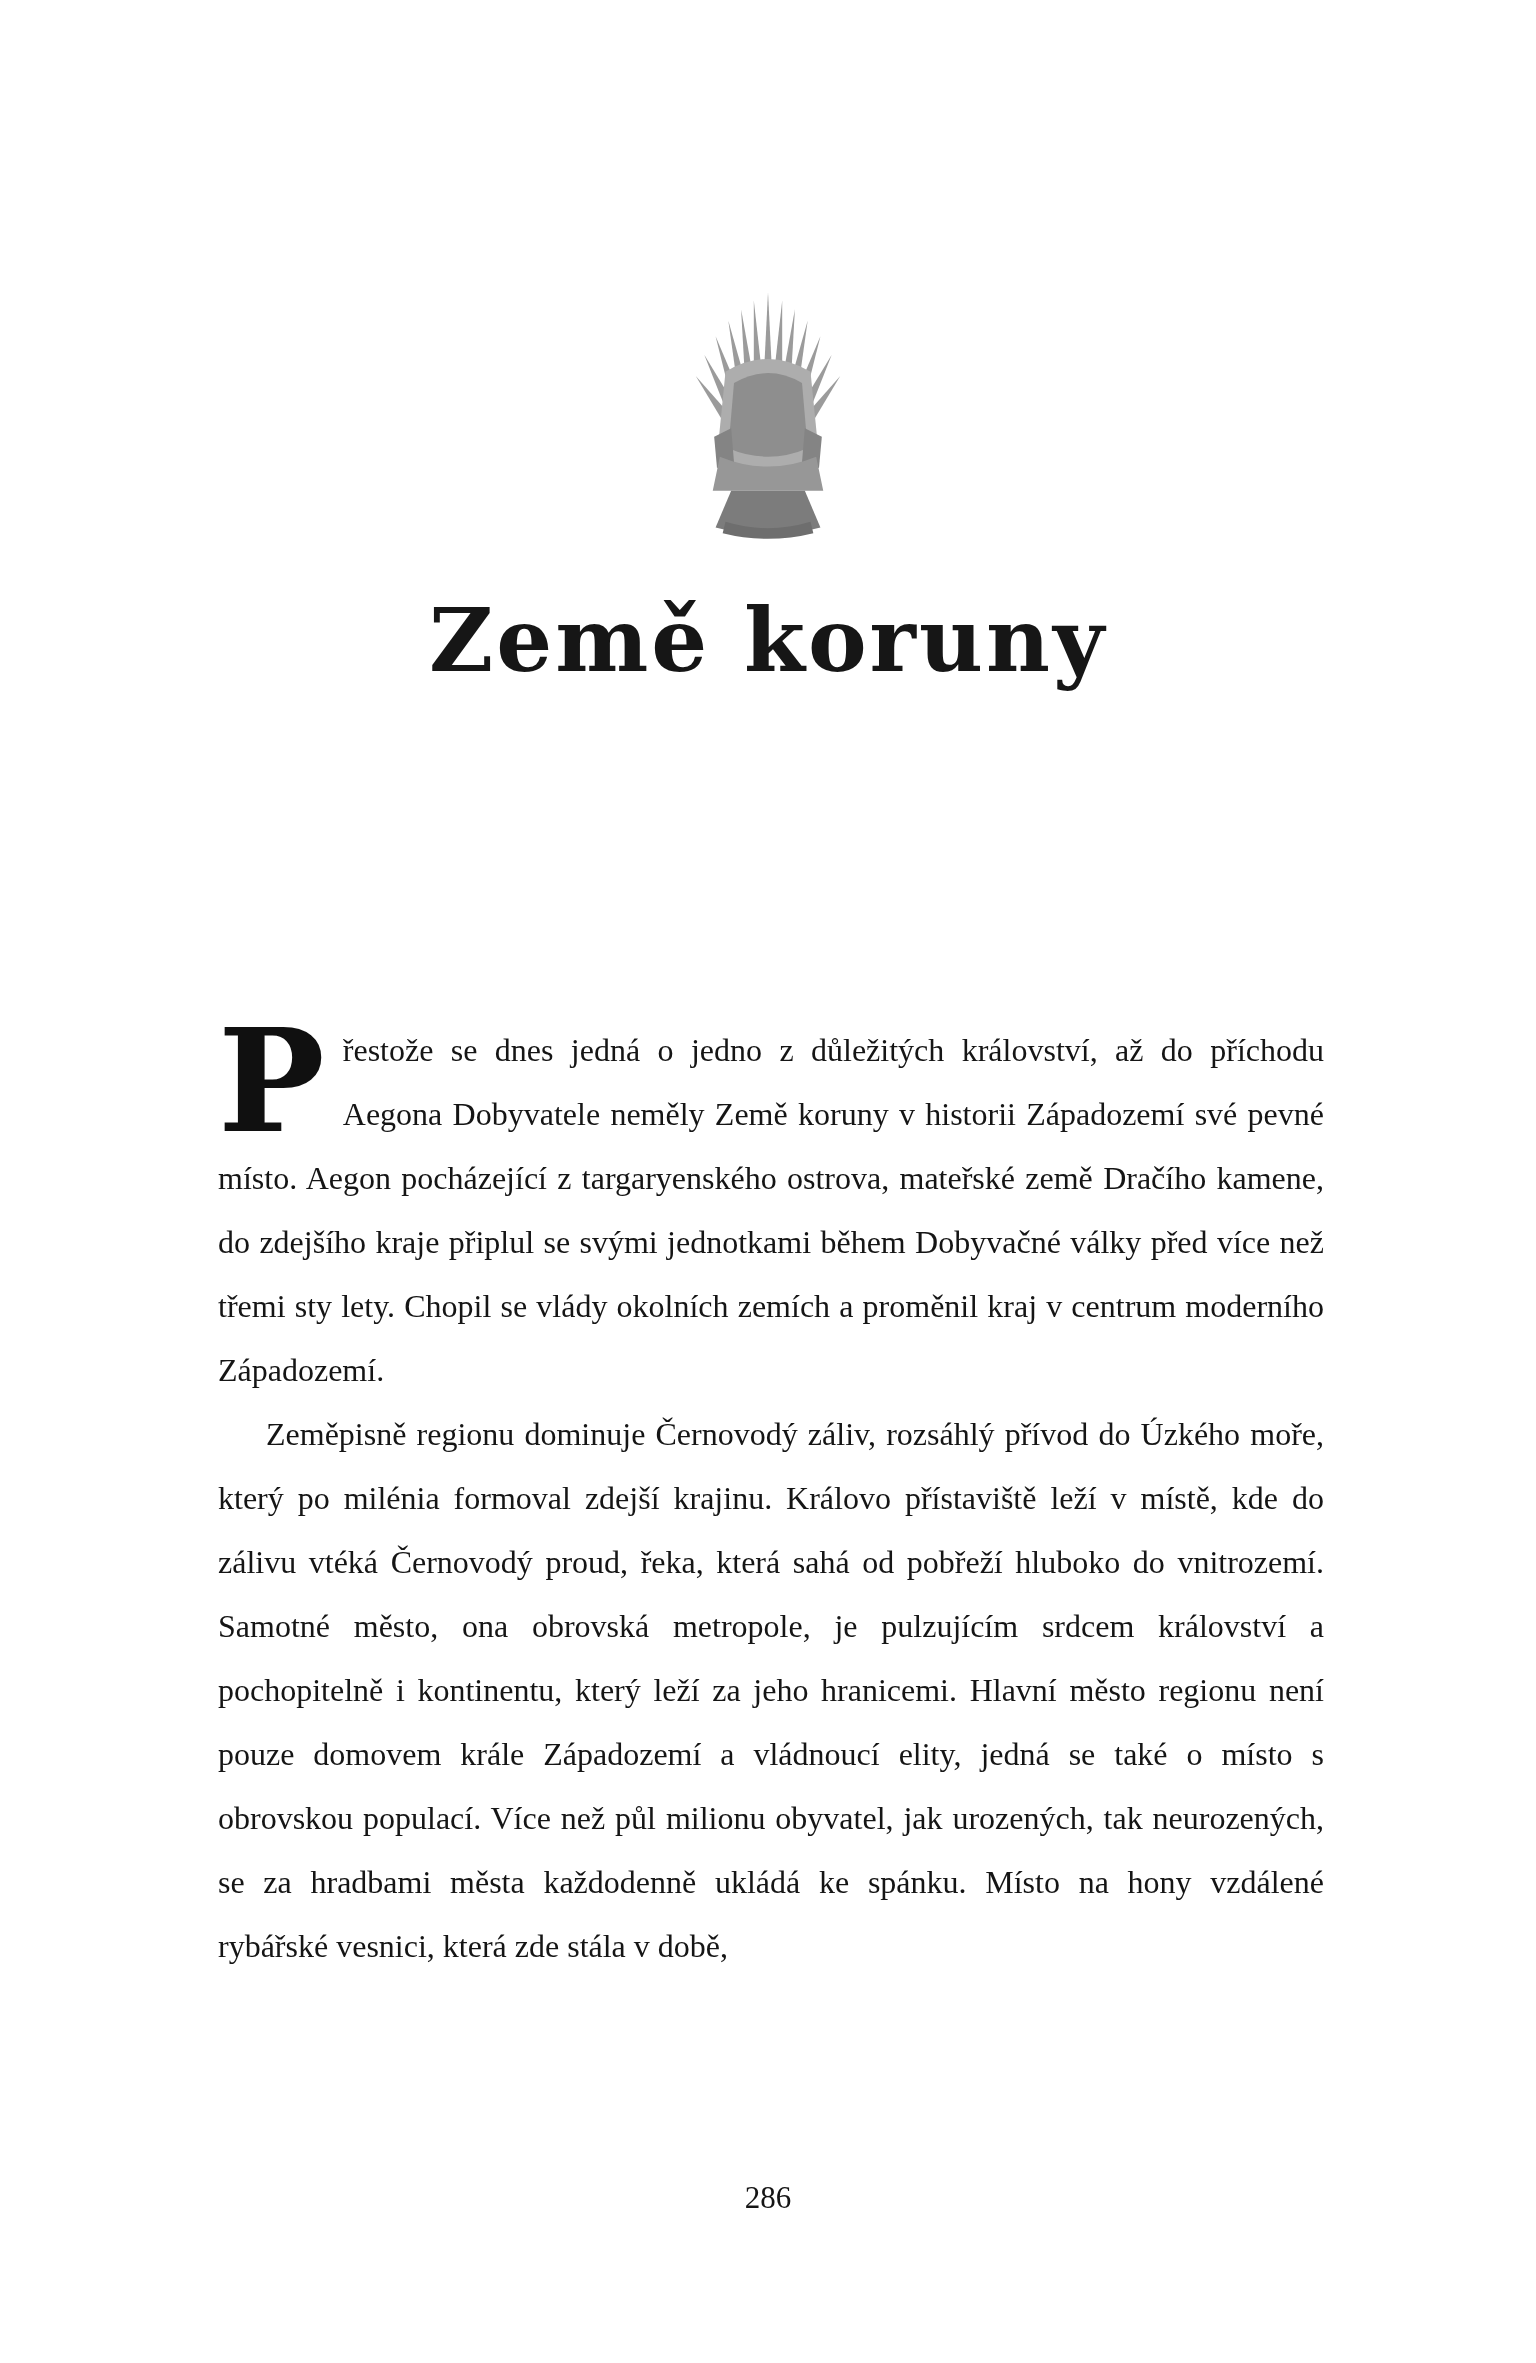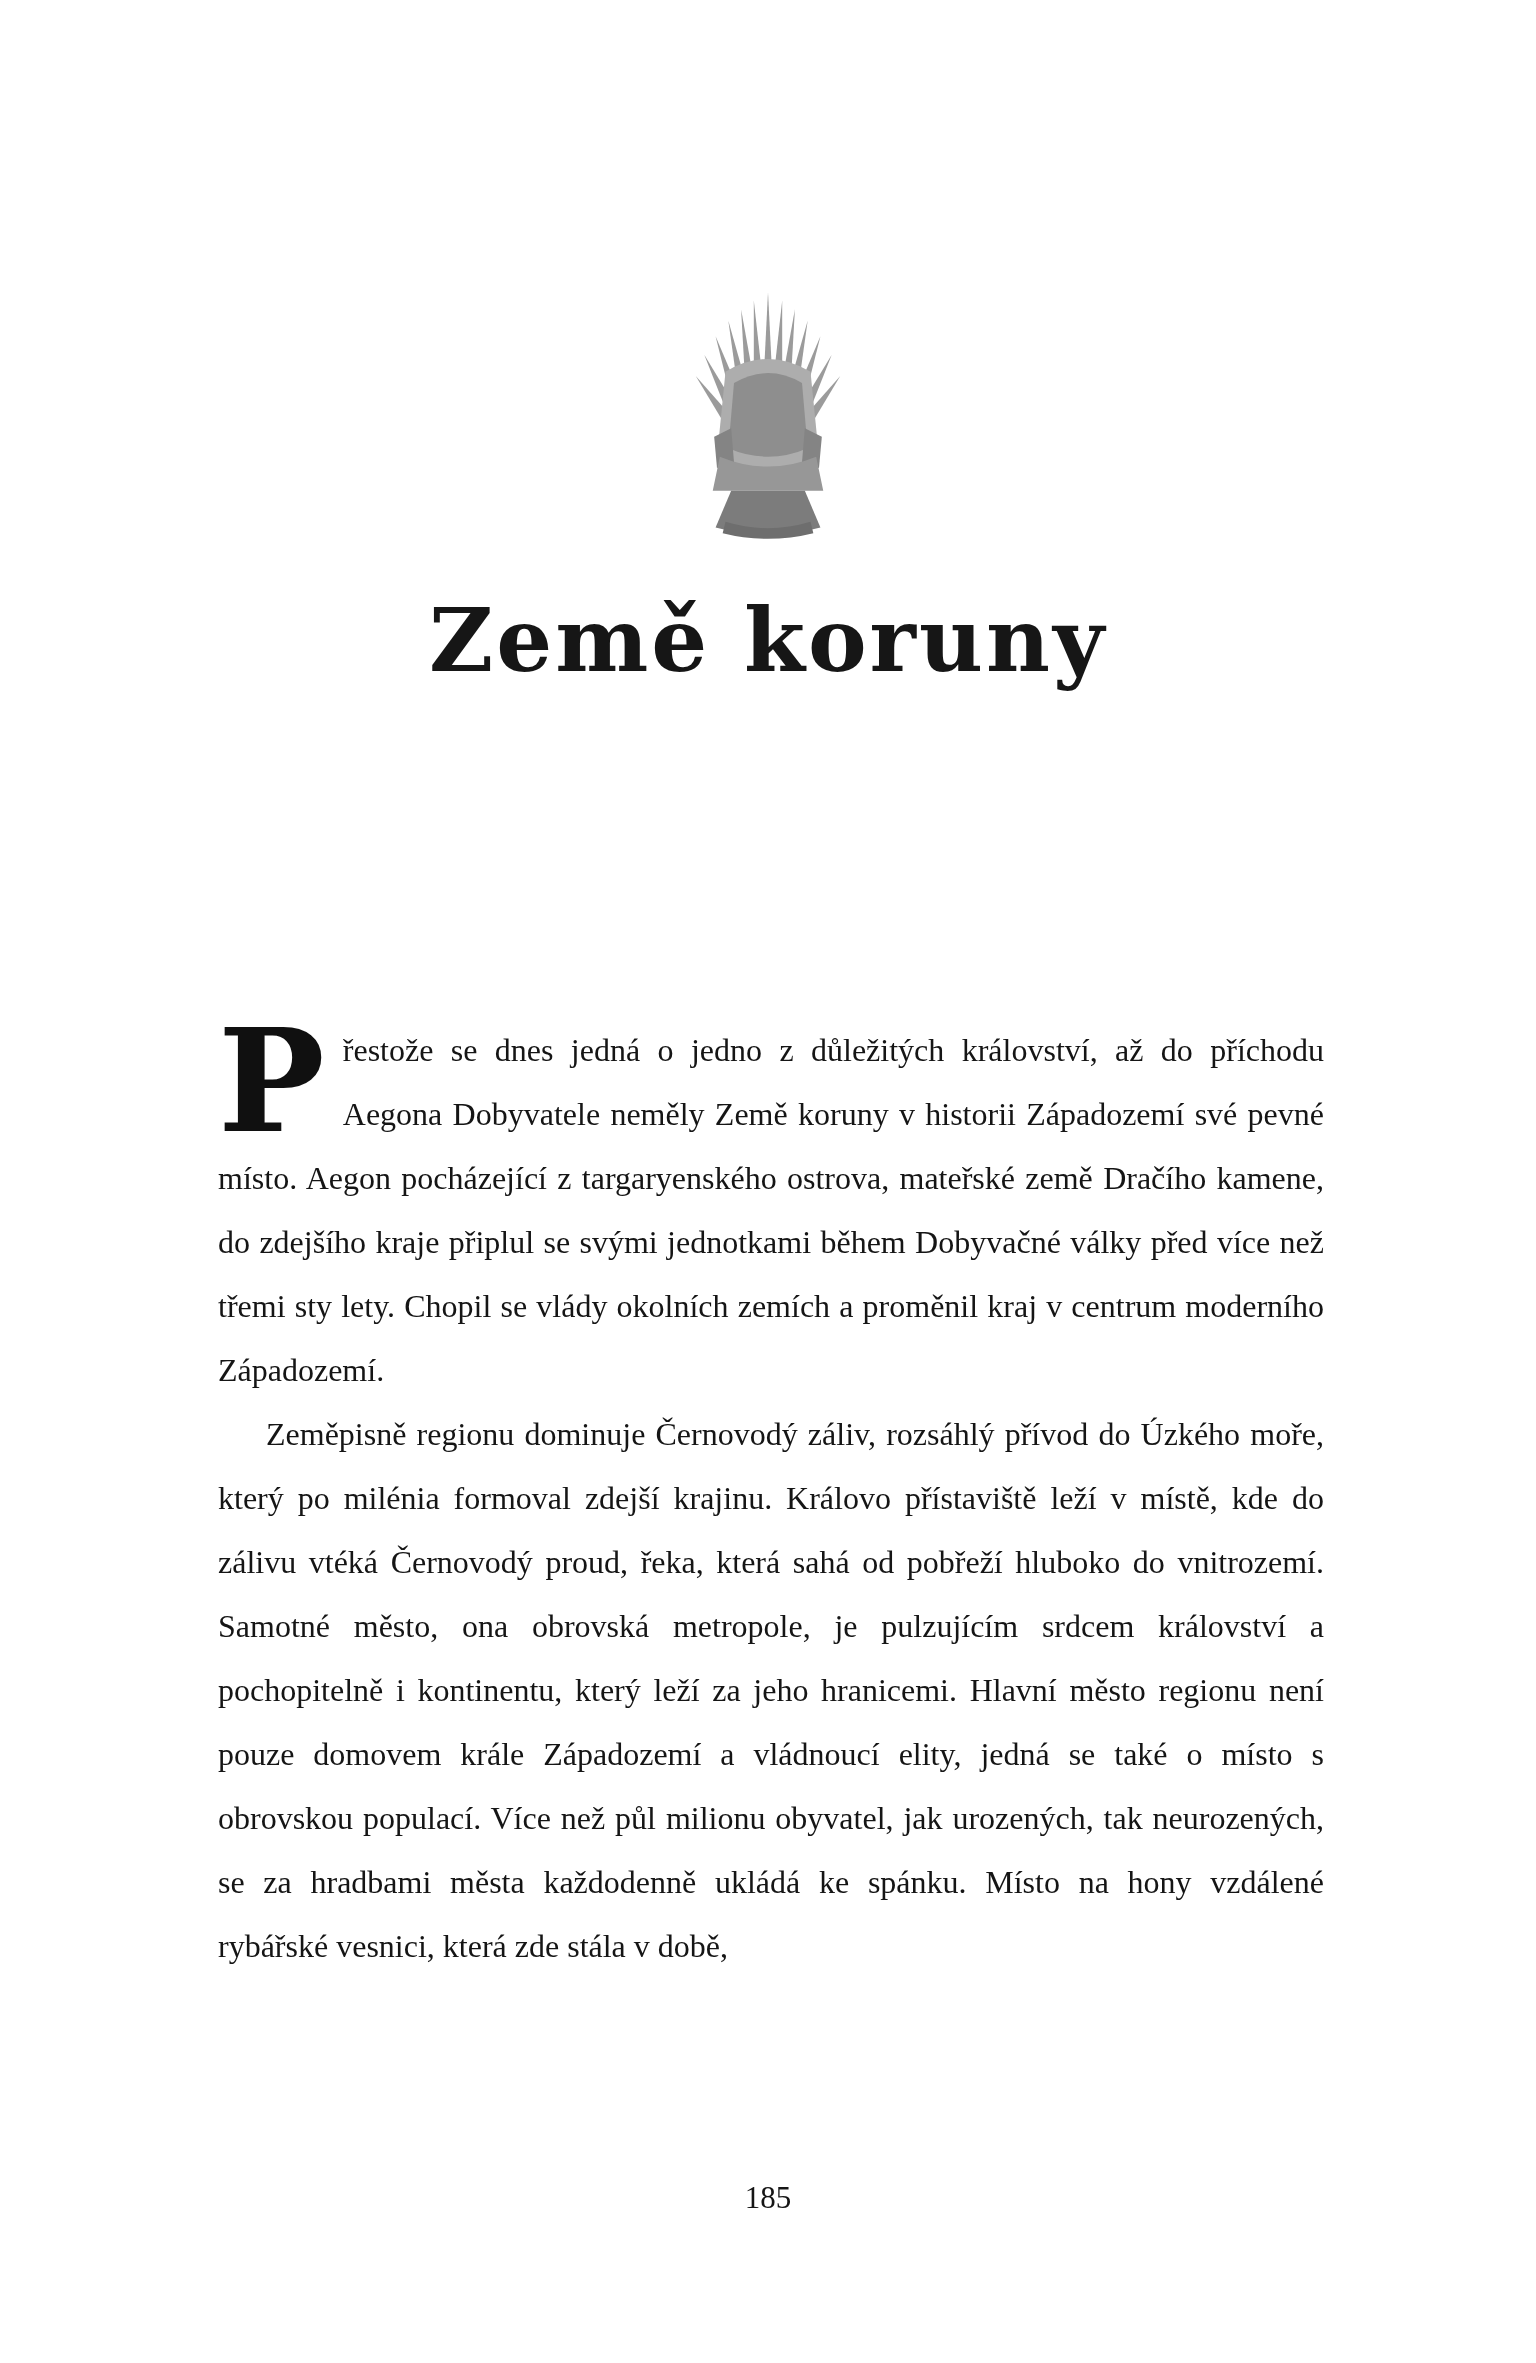--- a/index.html
+++ b/index.html
@@ -106,15 +106,15 @@
     </svg>
   </div>
 
   <div class="chapter-title">Země koruny</div>
 
   <div class="text-block">
     <p class="para"><span class="dropcap">P</span><span>řestože se dnes jedná o jedno z důležitých království, až do příchodu Aegona Dobyvatele neměly Země koruny v historii Západozemí své pevné místo. Aegon pocházející z targaryenského ostrova, mateřské země Dračího kamene, do zdejšího kraje připlul se svými jednotkami během Dobyvačné války před více než třemi sty lety. Chopil se vlády okolních zemích a proměnil kraj v centrum moderního Západozemí.</span></p>
     <p class="para"><span>Zeměpisně regionu dominuje Černovodý záliv, rozsáhlý přívod do Úzkého moře, který po milénia formoval zdejší krajinu. Královo přístaviště leží v místě, kde do zálivu vtéká Černovodý proud, řeka, která sahá od pobřeží hluboko do vnitrozemí. Samotné město, ona obrovská metropole, je pulzujícím srdcem království a pochopitelně i kontinentu, který leží za jeho hranicemi. Hlavní město regionu není pouze domovem krále Západozemí a vládnoucí elity, jedná se také o místo s obrovskou populací. Více než půl milionu obyvatel, jak urozených, tak neurozených, se za hradbami města každodenně ukládá ke spánku. Místo na hony vzdálené rybářské vesnici, která zde stála v době,</span></p>
   </div>
 
-  <div class="page-number">185</div>
+  <div class="page-number">286</div>
 
 </div>
 
 </body></html>

